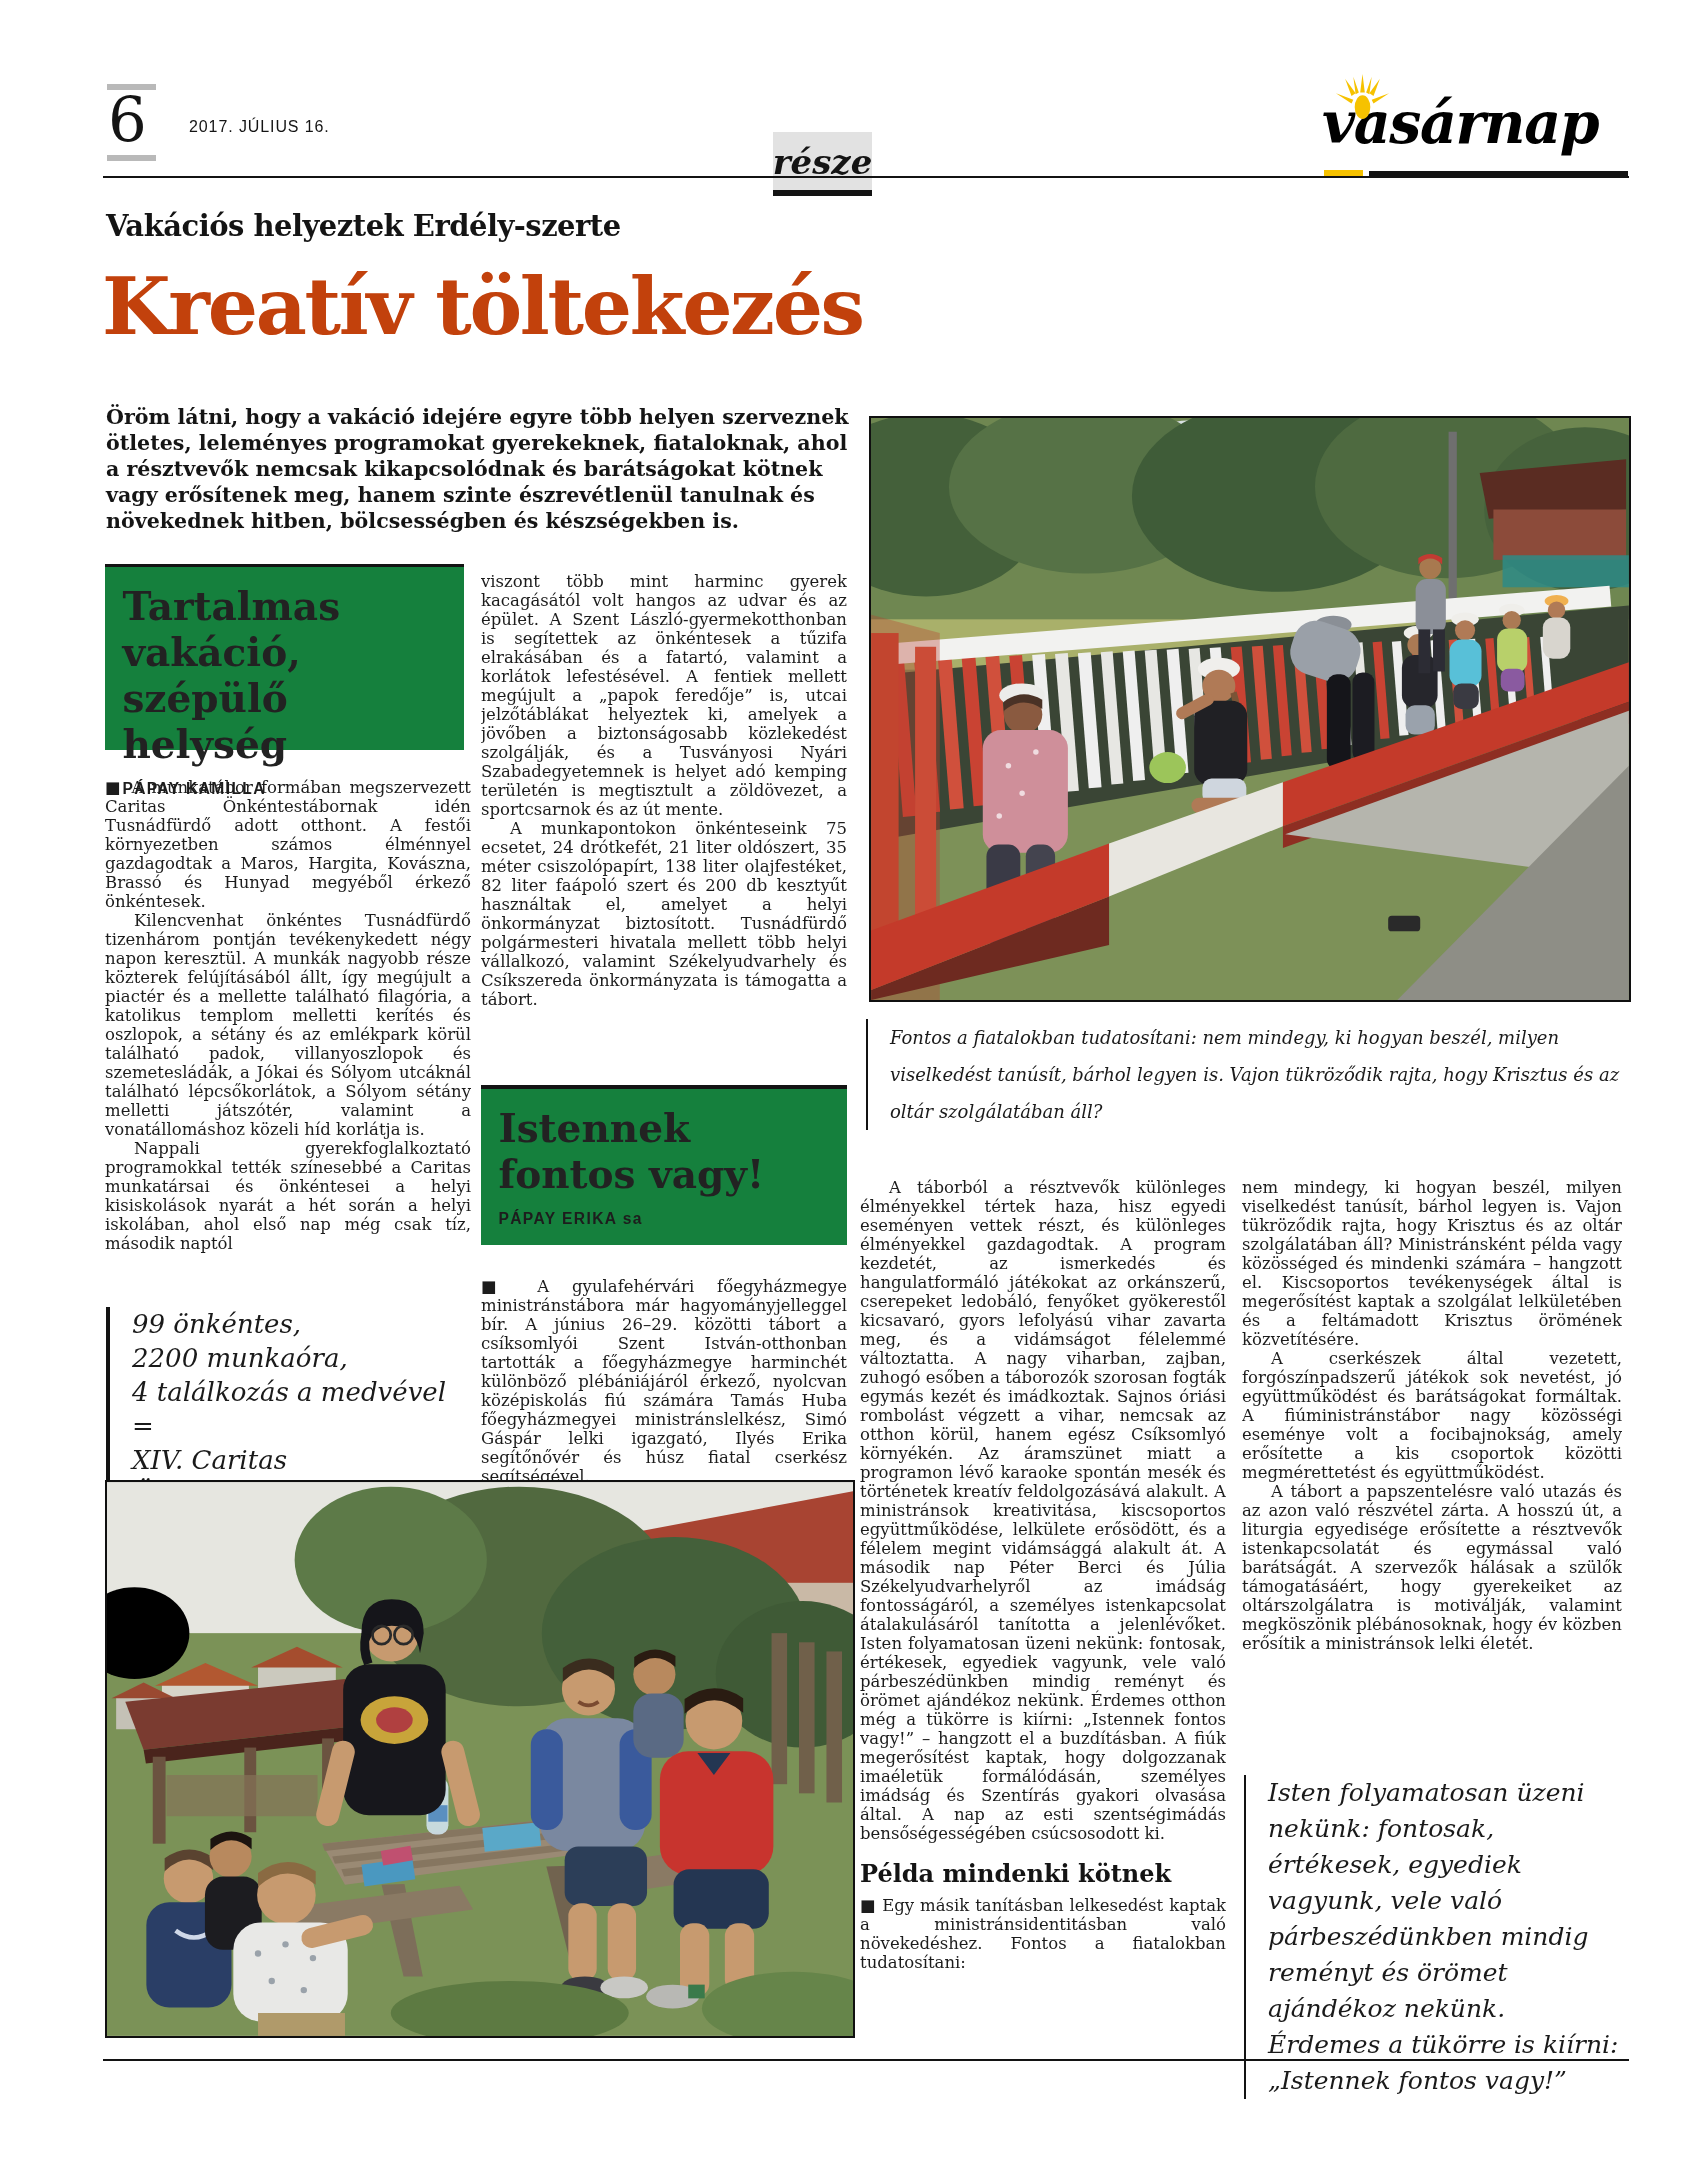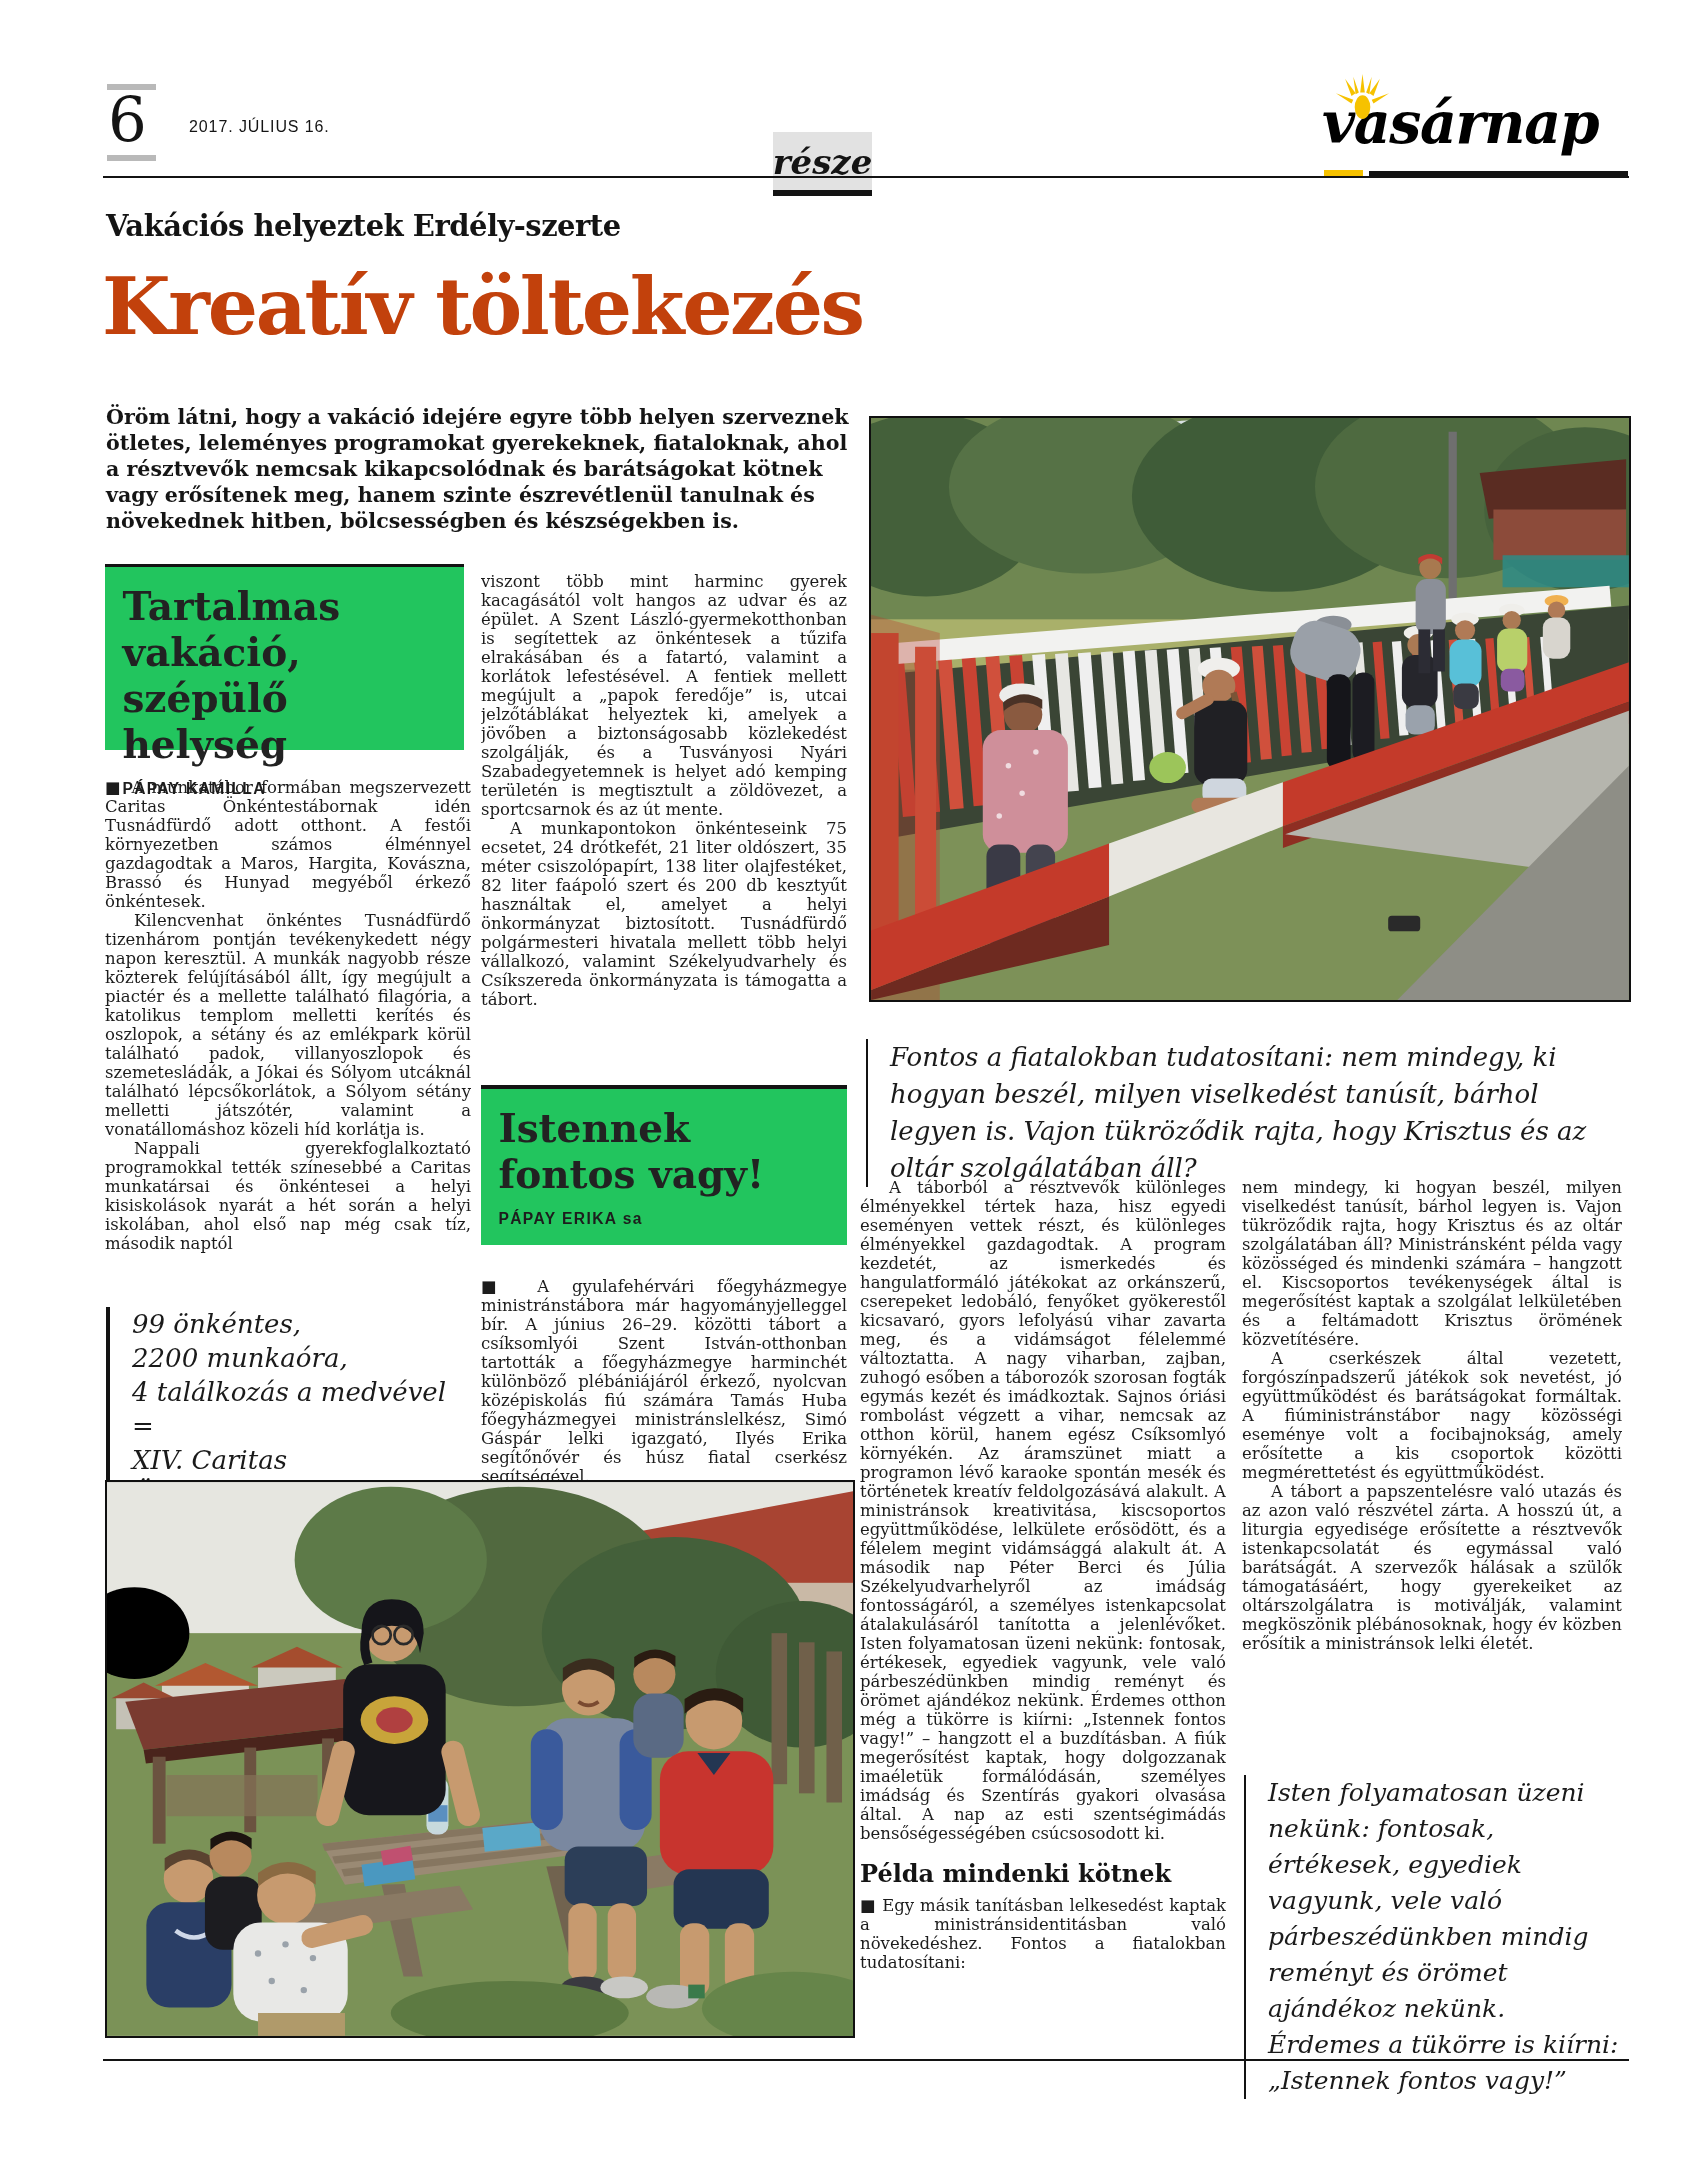--- a/index.html
+++ b/index.html
@@ -16,35 +16,35 @@
   .fokusz-underline{width:99px;height:6.4px;background:#131313;}
   .logo-text{font-style:italic;font-weight:bold;font-size:57px;letter-spacing:-1.4px;color:#000000;line-height:1;}
   .logo-underline-y{width:39px;height:7.3px;background:#f6c200;}
   .logo-underline-b{width:259px;height:5.5px;background:#131313;}
   .rule{background:#131313;}
   
   .kicker{font-weight:bold;font-size:29px;color:#141414;letter-spacing:-0.5px;}
   .headline{font-weight:bold;font-size:79px;letter-spacing:-2.3px;color:#c2410c;line-height:1;}
   .lead{font-weight:bold;font-size:20.6px;line-height:26px;color:#151515;width:750px;text-align:left;}
   
-  .art-box{background:#22c55e;padding:15.6px 13.7px 13px 17.4px;box-sizing:border-box;}
+  .art-box{background:#15803d;padding:15.6px 13.7px 13px 17.4px;box-sizing:border-box;}
   .art-box-rule{height:3.7px;background:#131313;}
   .art-title{font-weight:bold;font-size:39px;line-height:46px;color:#222;margin:0;}
   .byline{font-family:"Liberation Sans",sans-serif;font-weight:bold;font-size:15.6px;
           letter-spacing:1.4px;color:#1d1d1d;margin-top:13px;}
   
   .col{text-align:justify;}
   .body-p{margin:0;font-size:16.5px;line-height:19px;color:#1c1c1c;}
   .indent{text-indent:29px;}
   .subhead{font-weight:bold;font-size:24px;color:#141414;margin:15.6px 0 8.2px 0;}
   
   .pullquote{font-style:italic;color:#1a1a1a;border-left:4.1px solid #131313;padding-left:22px;}
   .pq-thin{border-left-width:2.3px;}
   .pq1{font-size:26px;line-height:34px;white-space:pre-line;}
-  .pq2{font-size:26px;line-height:37px;margin-top:20px;}
+  .pq2{font-size:18px;line-height:37px;}
   .pq3{font-size:25px;line-height:36px;}
   
   .photo{border:2.3px solid #101010;background:#888;}
   .photo svg{display:block;}
 </style>
 </head>
 <body>
 
 <div class="page">
 

